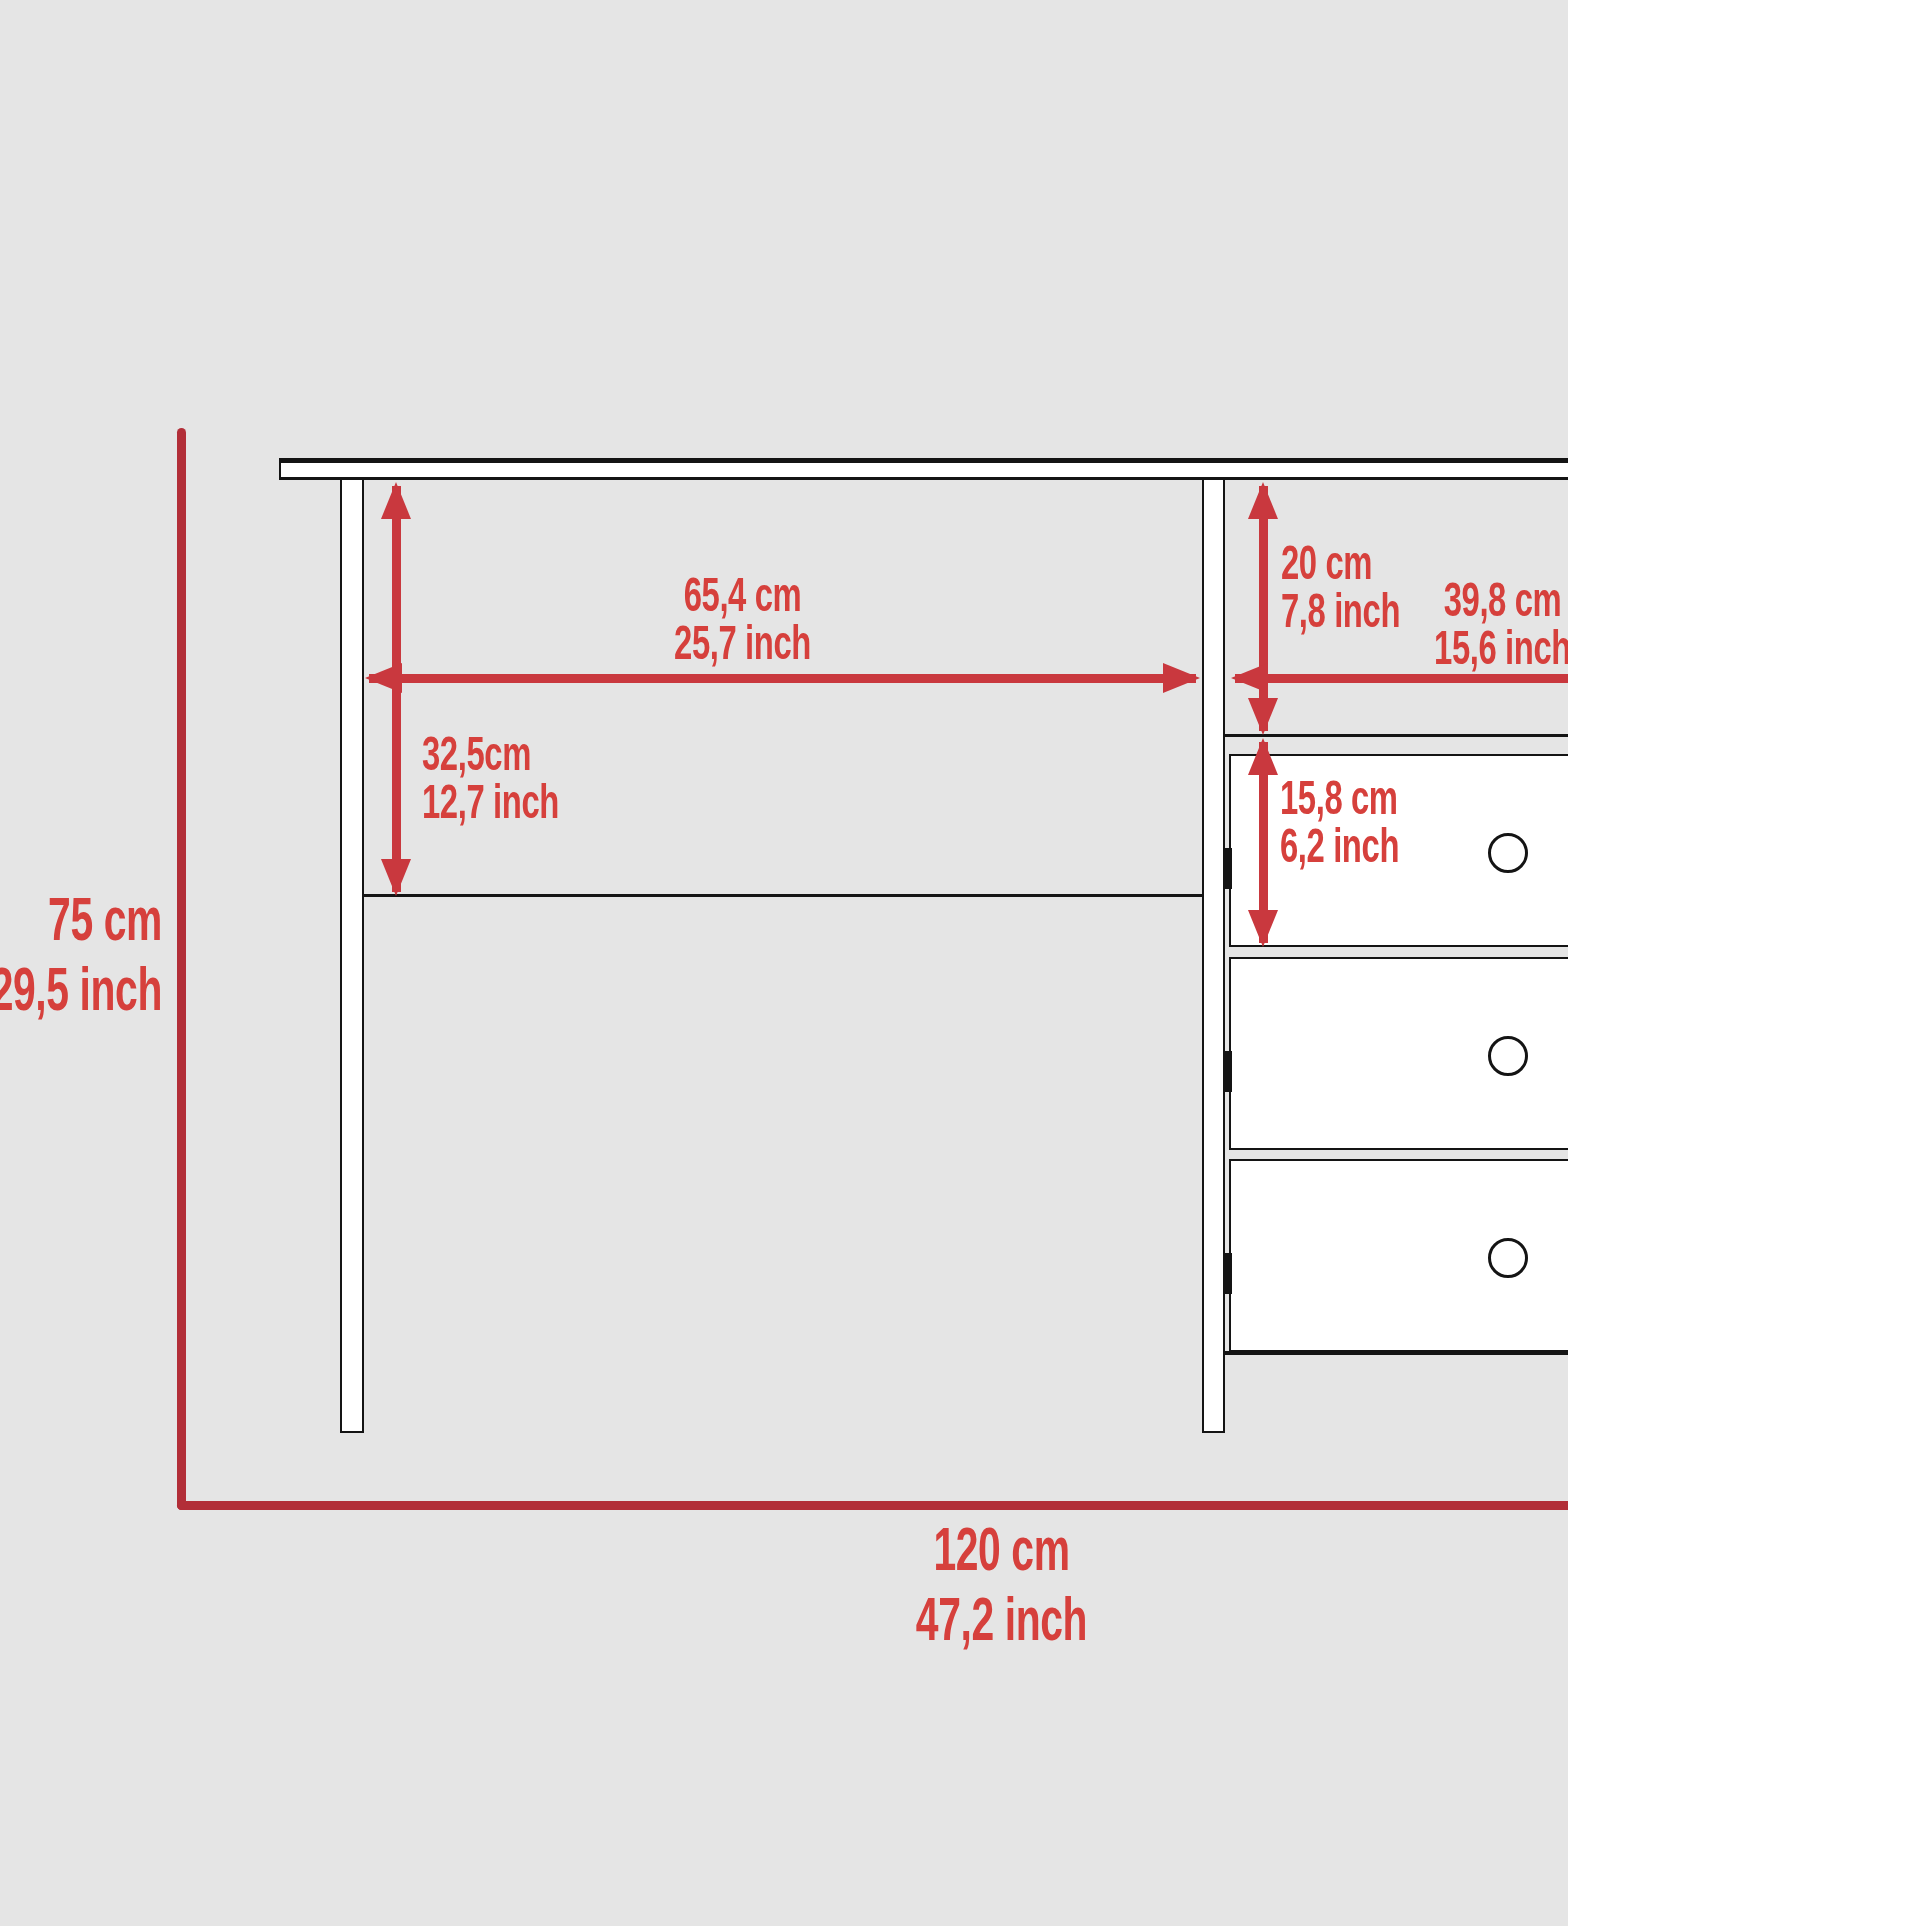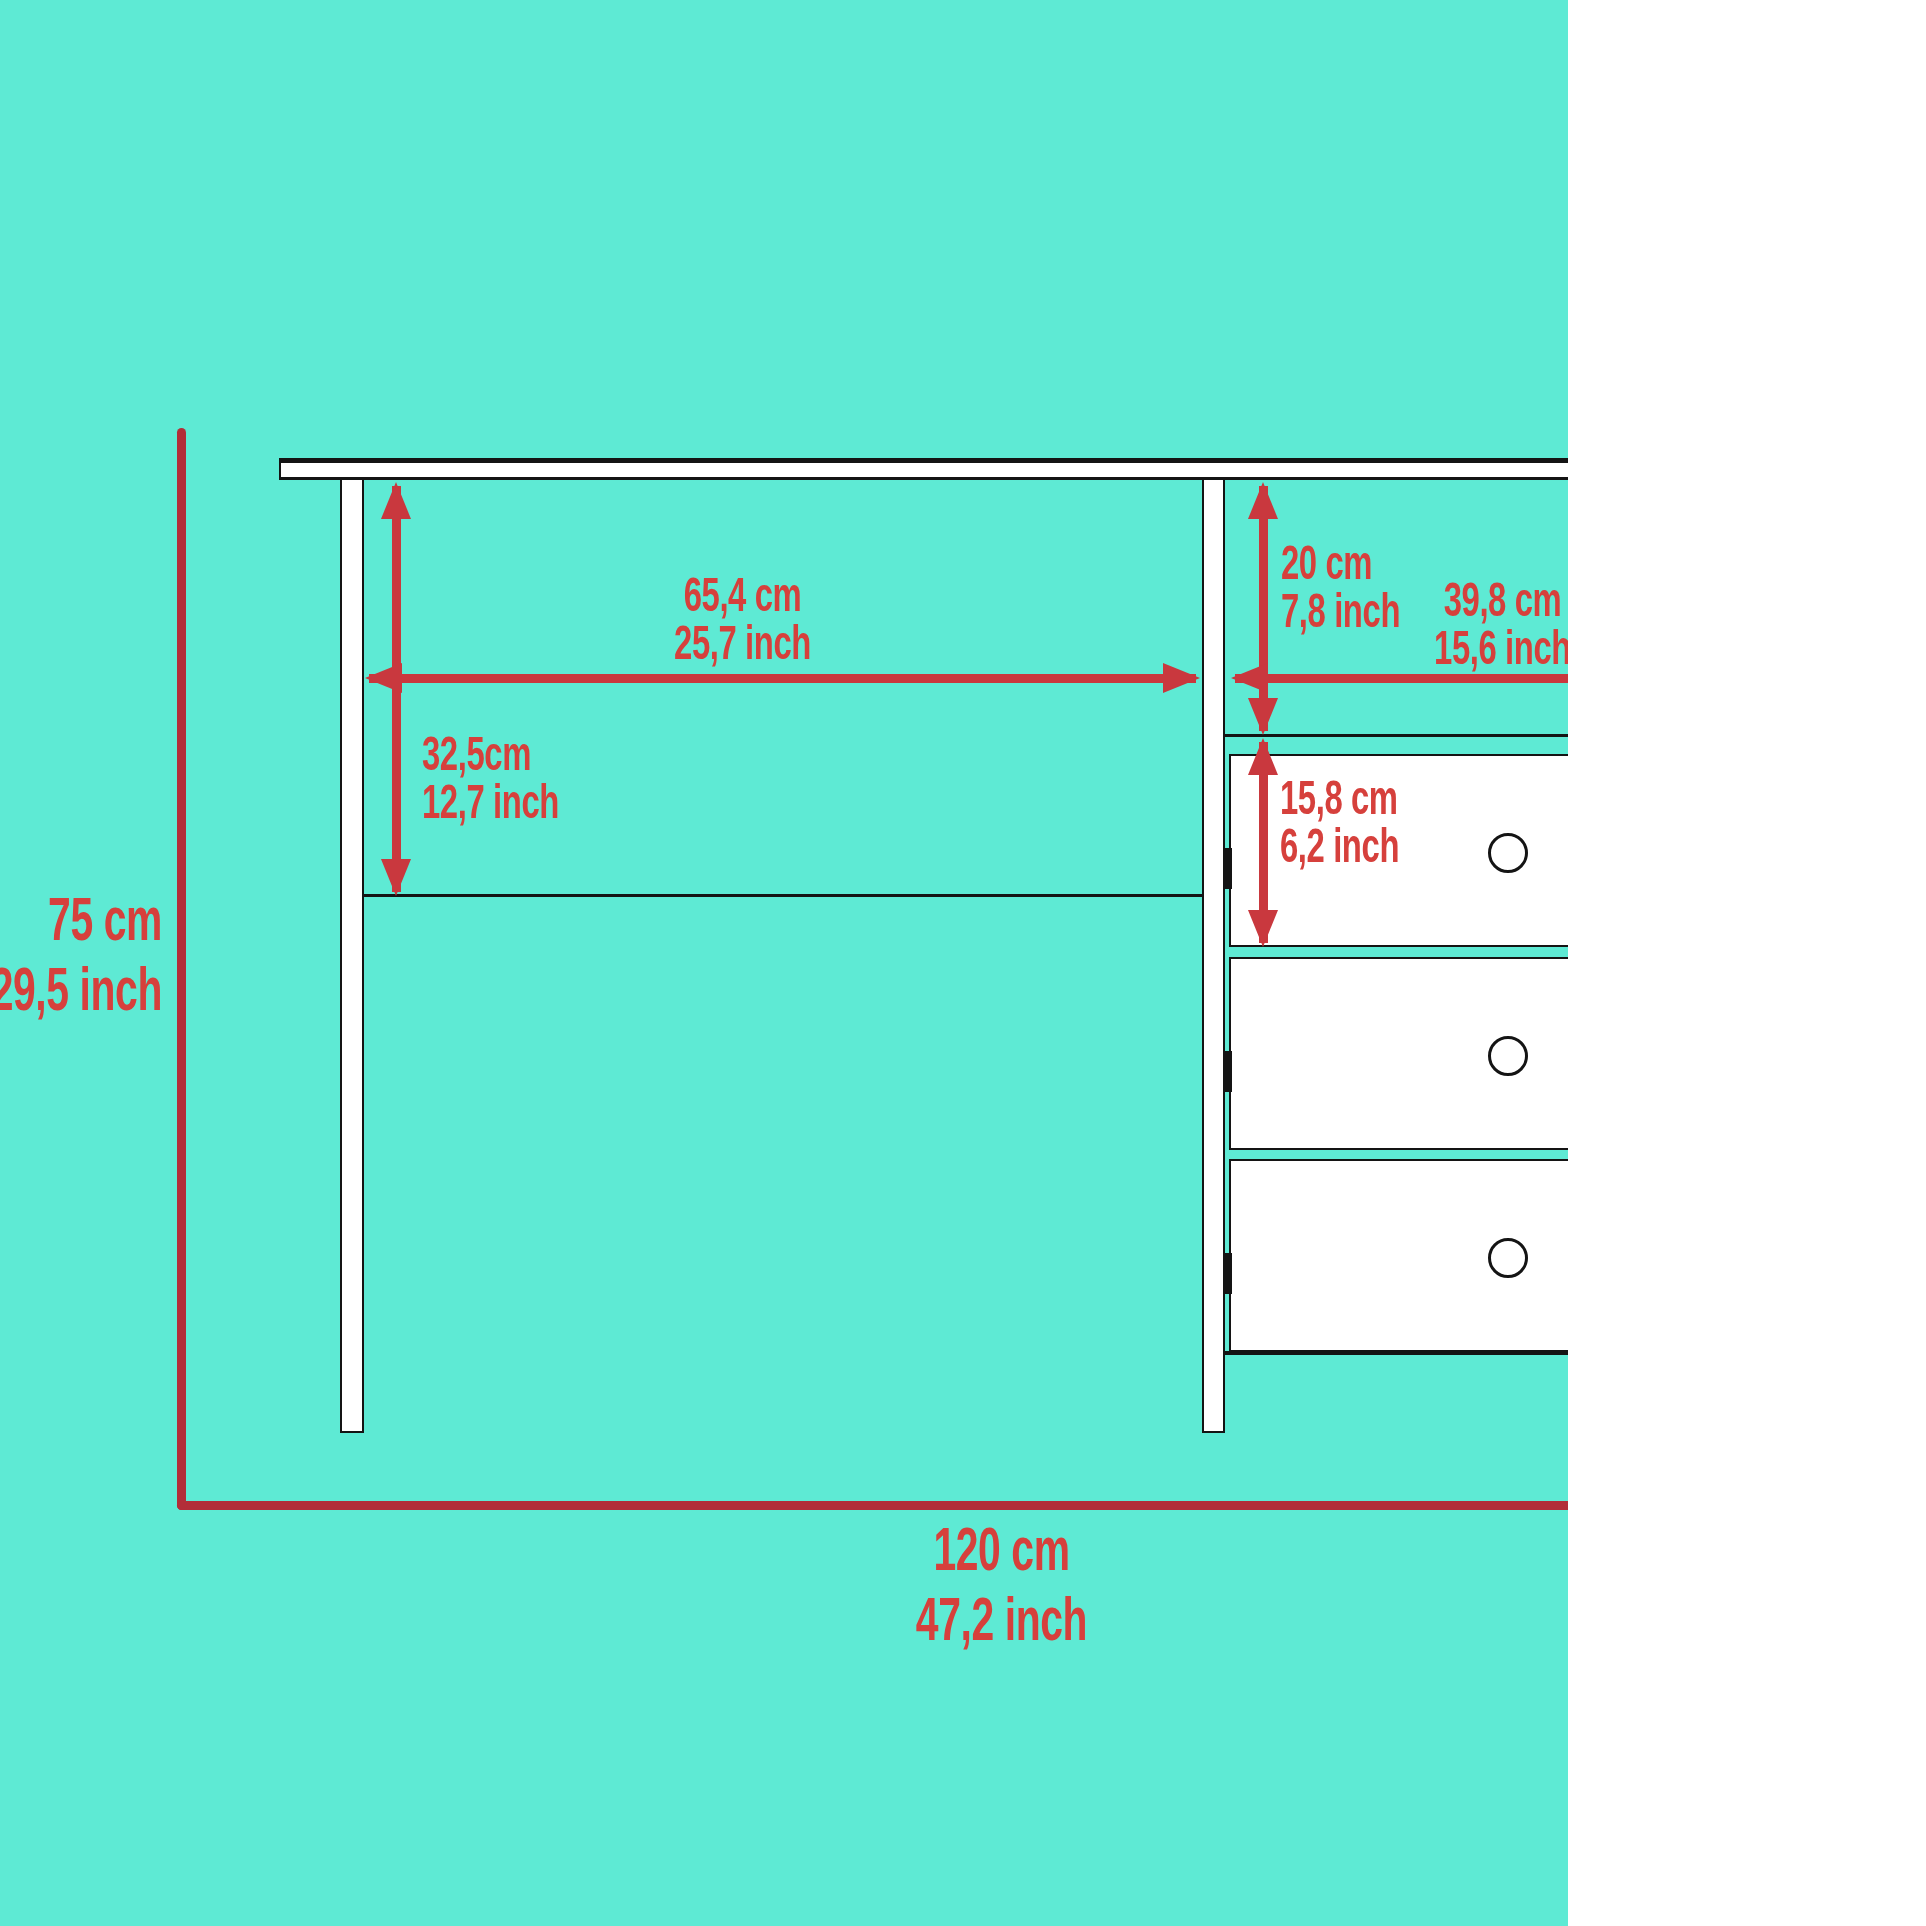--- a/index.html
+++ b/index.html
@@ -4,21 +4,21 @@
 <style>
   :root{
     --ink:#141414;
     --dimline:#b22e38;
     --arrow:#c9383e;
     --dimtext:#d6403c;
   }
   *{box-sizing:border-box;margin:0;padding:0}
   html,body{background:#ffffff}
   body{font-family:"Liberation Sans",sans-serif;}
-  .canvas{position:relative;width:1568px;height:1926px;background:#5eead4;overflow:hidden}
+  .canvas{position:relative;width:1568px;height:1926px;background:#e5e5e5;overflow:hidden}
 
   
   .part{position:absolute;background:#ffffff;border:2.6px solid var(--ink)}
   .slab{border-top-width:5.8px;border-bottom-width:3.2px}
   .leg{border-top:none}
   .line{position:absolute;background:var(--ink)}
 
   .drawer{position:absolute;background:#ffffff;border:2.6px solid var(--ink)}
   .knob{position:absolute;width:40px;height:40px;border:3.9px solid var(--ink);border-radius:50%;background:#ffffff}
   .hinge{position:absolute;width:9px;height:41px;background:var(--ink)}

